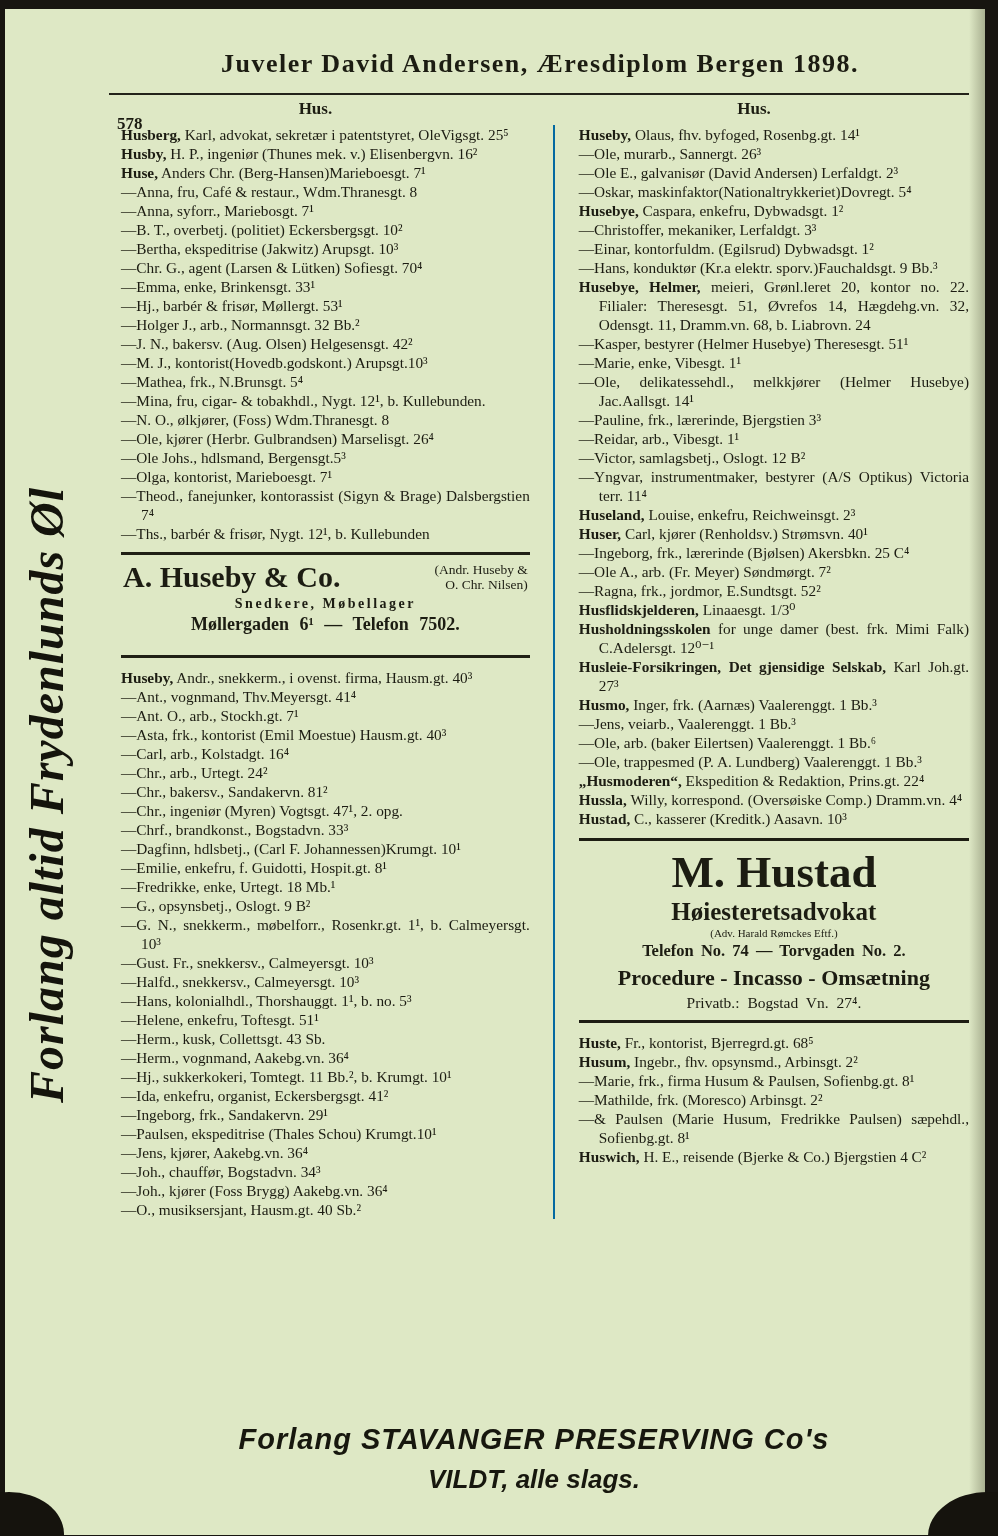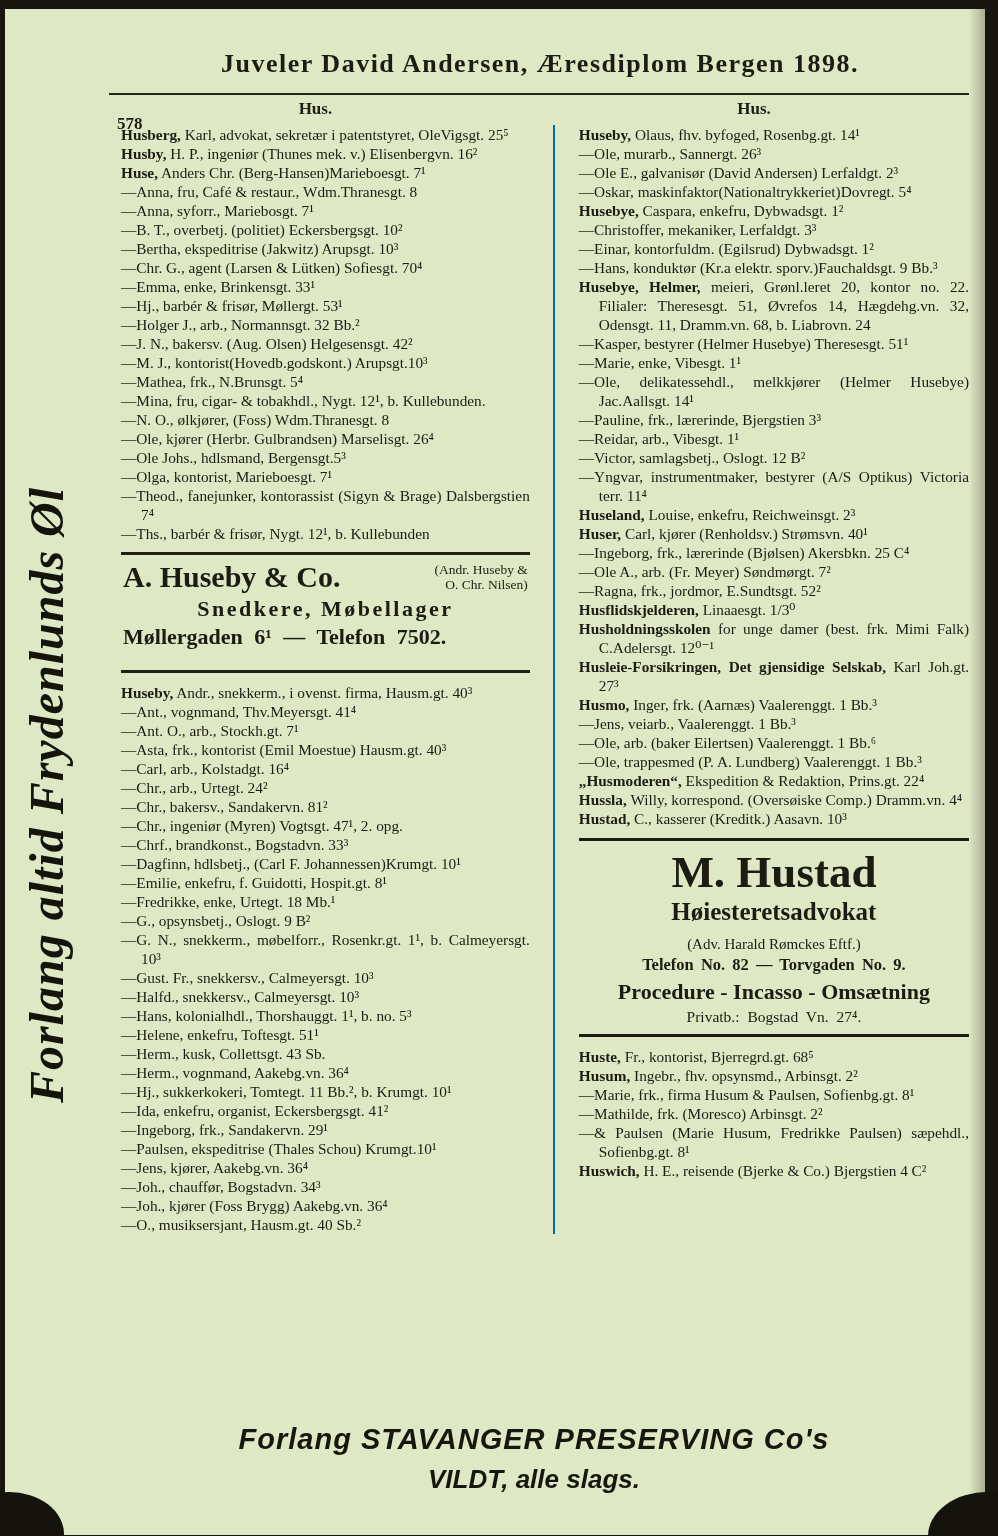--- a/index.html
+++ b/index.html
@@ -63,36 +63,36 @@
 
   
   .ad-huseby {
     border-top:3px solid #202015; border-bottom:3px solid #202015;
     margin:9px 0 10px; padding:5px 2px 20px;
   }
   .ah-row { display:flex; justify-content:space-between; align-items:center; }
   .ah-name { font-size:30px; font-weight:bold; white-space:nowrap; }
   .ah-partners { font-size:13.5px; line-height:15px; text-align:right; }
   .ah-trade {
-    text-align:center; font-weight:bold; font-size:22px;
+    text-align:center; font-weight:bold; font-size:14px;
     letter-spacing:2.5px; margin-top:2px;
   }
   .ah-address {
-    text-align:left; font-weight:bold; font-size:22px;
+    text-align:center; font-weight:bold; font-size:18px;
     word-spacing:6px; margin-top:2px;
   }
 
   
   .ad-hustad {
     border-top:3.5px solid #1d1d13; border-bottom:3.5px solid #1d1d13;
     margin:10px 0; padding:8px 4px 8px; text-align:center;
   }
   .mh-name { font-size:45px; font-weight:bold; line-height:1.05; }
   .mh-title { font-size:25px; font-weight:bold; margin-top:2px; }
-  .mh-sub { font-size:15px; margin-top:10px; }
+  .mh-sub { font-size:11px; margin-top:1px; }
   .mh-tel { font-size:16.5px; font-weight:bold; margin-top:2px; word-spacing:3px; }
   .mh-services { font-size:22px; font-weight:bold; margin-top:4px; }
   .mh-priv { font-size:15.5px; margin-top:3px; word-spacing:4px; }
 
   .footer {
     position:absolute; left:104px; right:26px; top:1414px;
     text-align:center;
     font-family:"Liberation Sans","DejaVu Sans",sans-serif;
     font-style:italic; font-weight:bold; color:#17170e;
   }
@@ -220,21 +220,21 @@
             <p class="entry">—Ole, trappesmed (P. A. Lundberg) Vaalerenggt. 1 Bb.³</p>
             <p class="entry"><b>„Husmoderen“,</b> Ekspedition &amp; Redaktion, Prins.gt. 22⁴</p>
             <p class="entry"><b>Hussla,</b> Willy, korrespond. (Oversøiske Comp.) Dramm.vn. 4⁴</p>
             <p class="entry"><b>Hustad,</b> C., kasserer (Kreditk.) Aasavn. 10³</p>
           </div>
 
         <div class="ad-hustad">
           <div class="mh-name">M. Hustad</div>
           <div class="mh-title">Høiesteretsadvokat</div>
           <div class="mh-sub">(Adv. Harald Rømckes Eftf.)</div>
-          <div class="mh-tel">Telefon No. 82 — Torvgaden No. 9.</div>
+          <div class="mh-tel">Telefon No. 74 — Torvgaden No. 2.</div>
           <div class="mh-services">Procedure - Incasso - Omsætning</div>
           <div class="mh-priv">Privatb.: Bogstad Vn. 27⁴.</div>
         </div>
 
         <div>
             <p class="entry"><b>Huste,</b> Fr., kontorist, Bjerregrd.gt. 68⁵</p>
             <p class="entry"><b>Husum,</b> Ingebr., fhv. opsynsmd., Arbinsgt. 2²</p>
             <p class="entry">—Marie, frk., firma Husum &amp; Paulsen, Sofienbg.gt. 8¹</p>
             <p class="entry">—Mathilde, frk. (Moresco) Arbinsgt. 2²</p>
             <p class="entry">—&amp; Paulsen (Marie Husum, Fredrikke Paulsen) sæpehdl., Sofienbg.gt. 8¹</p>

